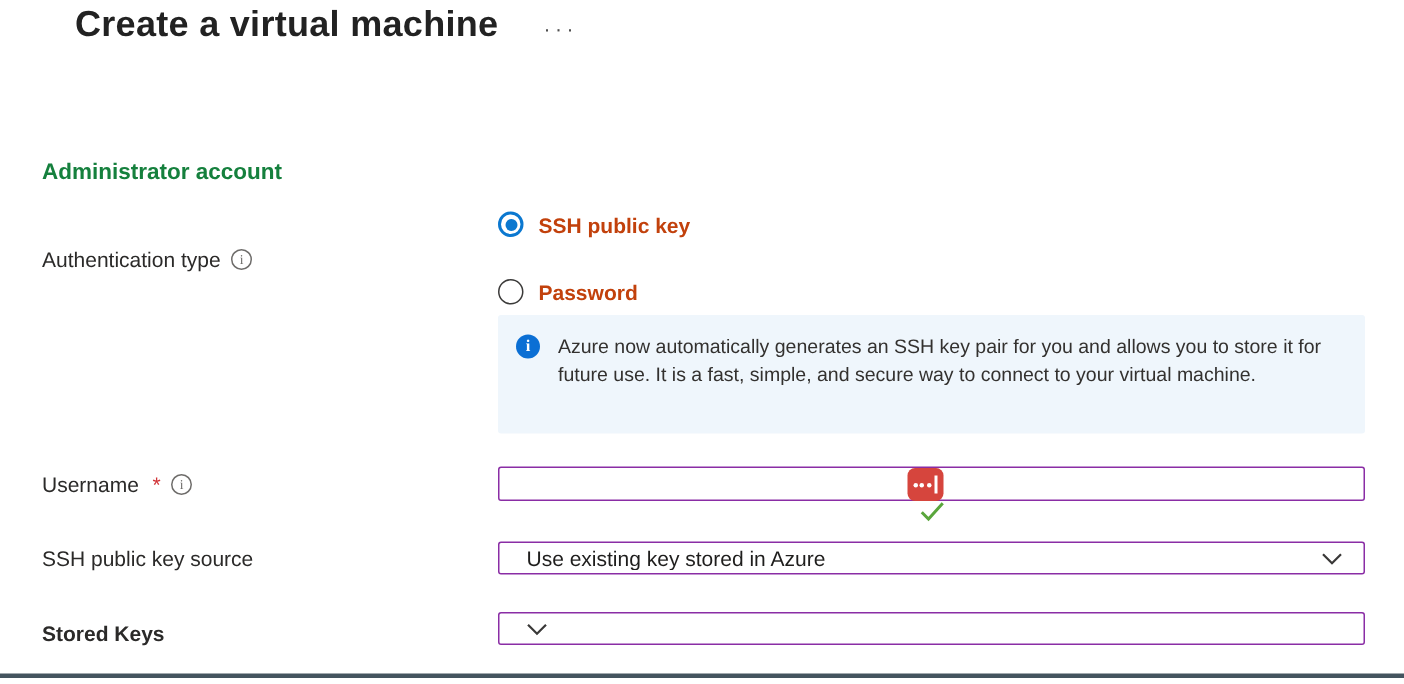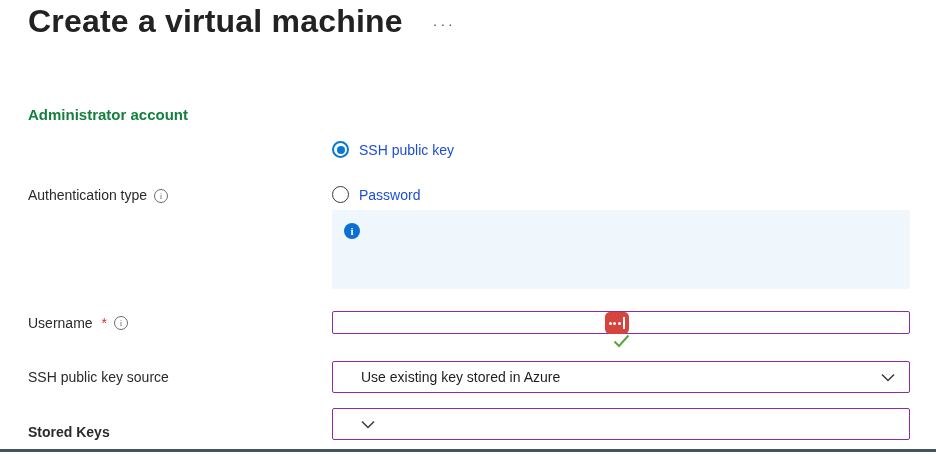--- a/index.html
+++ b/index.html
@@ -1,21 +1,21 @@
 <!DOCTYPE html>
 <html><head>
 <meta charset="utf-8">
 <style>
   * { margin: 0; padding: 0; box-sizing: border-box; }
   html, body { width: 936px; height: 456px; background: #ffffff; overflow: hidden; }
   body { font-family: "Liberation Sans", sans-serif; color: #2b2a29; position: relative; }
 
   
   .page-title-row { position: absolute; left: 28px; top: 3px; display: flex; align-items: center; }
-  .page-title { font-size: 32px; font-weight: bold; color: #222222; letter-spacing: 0.2px; }
+  .page-title { font-size: 24px; font-weight: bold; color: #222222; letter-spacing: 0.2px; margin-left: 22px; }
   .title-ellipsis { margin-left: 30px; margin-top: 4px; font-size: 14px; color: #4f4f4f;
                     letter-spacing: 3px; cursor: pointer; line-height: 1; }
 
   
   .section-heading { position: absolute; left: 28px; top: 106px; font-size: 15px;
                      font-weight: bold; color: #15803d; }
 
   
   .form-row { position: absolute; left: 28px; width: 882px; display: flex; }
   .label-col { width: 304px; flex: 0 0 304px; font-size: 14px; color: #2b2a29;
@@ -29,52 +29,52 @@
 
   
   .radio-row { display: flex; align-items: center; gap: 10px; cursor: pointer; }
   .radio-row + .radio-row { margin-top: 28px; }
   .radio-outer { width: 17px; height: 17px; border-radius: 50%; border: 1.5px solid #3b3a39;
                  display: inline-flex; align-items: center; justify-content: center;
                  background: #fff; flex: 0 0 auto; }
   .radio-outer.selected { border-color: #0b78d0; border-width: 2px; }
   .radio-outer.selected::after { content: ""; width: 8px; height: 8px; border-radius: 50%;
                  background: #0b78d0; }
-  .radio-label { font-size: 14px; color: #1d4ed8; }
+  .radio-label { font-size: 14px; color: #c2410c; font-weight: bold; }
 
   
   .info-banner { position: absolute; left: 332px; top: 210px; width: 578px; min-height: 79px;
                  background: #eff6fc; border-radius: 2px; display: flex; gap: 12px;
                  padding: 11px 16px 11px 12px; }
   .info-badge { width: 16px; height: 16px; border-radius: 50%; background: #0b6fd4;
                 color: #ffffff; font-size: 11px; font-weight: bold; display: inline-flex;
                 align-items: center; justify-content: center; flex: 0 0 auto; margin-top: 2px;
                 font-family: "Liberation Serif", serif; }
   .info-text { font-size: 13px; line-height: 19px; color: #33312f; }
 
   
   .text-input, .dropdown { width: 100%; border: 1.5px solid #8a2da5; border-radius: 2px;
                  background: #ffffff; display: flex; align-items: center; font-size: 14px;
                  color: #1f1e1d; }
   .text-input { height: 23px; padding: 0 10px; flex-direction: column; }
-  .dropdown   { height: 32px; padding: 0 14px 0 28px; cursor: pointer; }
+  .dropdown   { height: 22px; padding: 0 14px 0 18px; cursor: pointer; }
   .input-value { flex: 1; white-space: nowrap; overflow: hidden; }
 
   .pm-icon { width: 24px; height: 22px; border-radius: 5px; background: #d6453d;
              display: inline-flex; align-items: center; justify-content: center; gap: 1.5px;
              margin-right: 9px; flex: 0 0 auto; cursor: pointer; }
   .pm-dot { width: 3px; height: 3px; border-radius: 50%; background: #ffffff; }
   .pm-bar { width: 1.5px; height: 12px; background: #ffffff; margin-left: 1px; }
 
   .check-icon svg { display: block; }
   .chevron-icon svg { display: block; }
 
   
   #row-auth     { top: 141px; }
-  #row-auth .label-col { align-items: flex-end; padding-top: 2px; }
+  #row-auth .label-col { align-items: center; padding-top: 2px; }
   #row-username { top: 311px; align-items: center; justify-content: flex-end; }
   #row-sshsrc   { top: 361px; align-items: center; }
   #row-stored   { top: 408px; align-items: flex-end; font-weight: bold; }
 
   
   .bottom-divider { position: absolute; left: 0; top: 449px; width: 936px; height: 3px;
                     background: #44545f; }
 </style>
 </head>
 <body>
@@ -98,20 +98,21 @@
     </div>
     <div class="radio-row">
       <span class="radio-outer"></span>
       <span class="radio-label">Password</span>
     </div>
   </div>
 </div>
 
 <div class="info-banner">
   <span class="info-badge">i</span>
+  <span class="info-text">Azure now automatically generates an SSH key pair for you and allows you to store it for future use. It is a fast, simple, and secure way to connect to your virtual machine.</span>
 </div>
 
 <div class="form-row" id="row-username">
   <div class="label-col">
     <span>Username</span>
     <span class="required-star">*</span>
     <span class="info-tip">i</span>
   </div>
   <div class="control-col">
     <div class="text-input">

